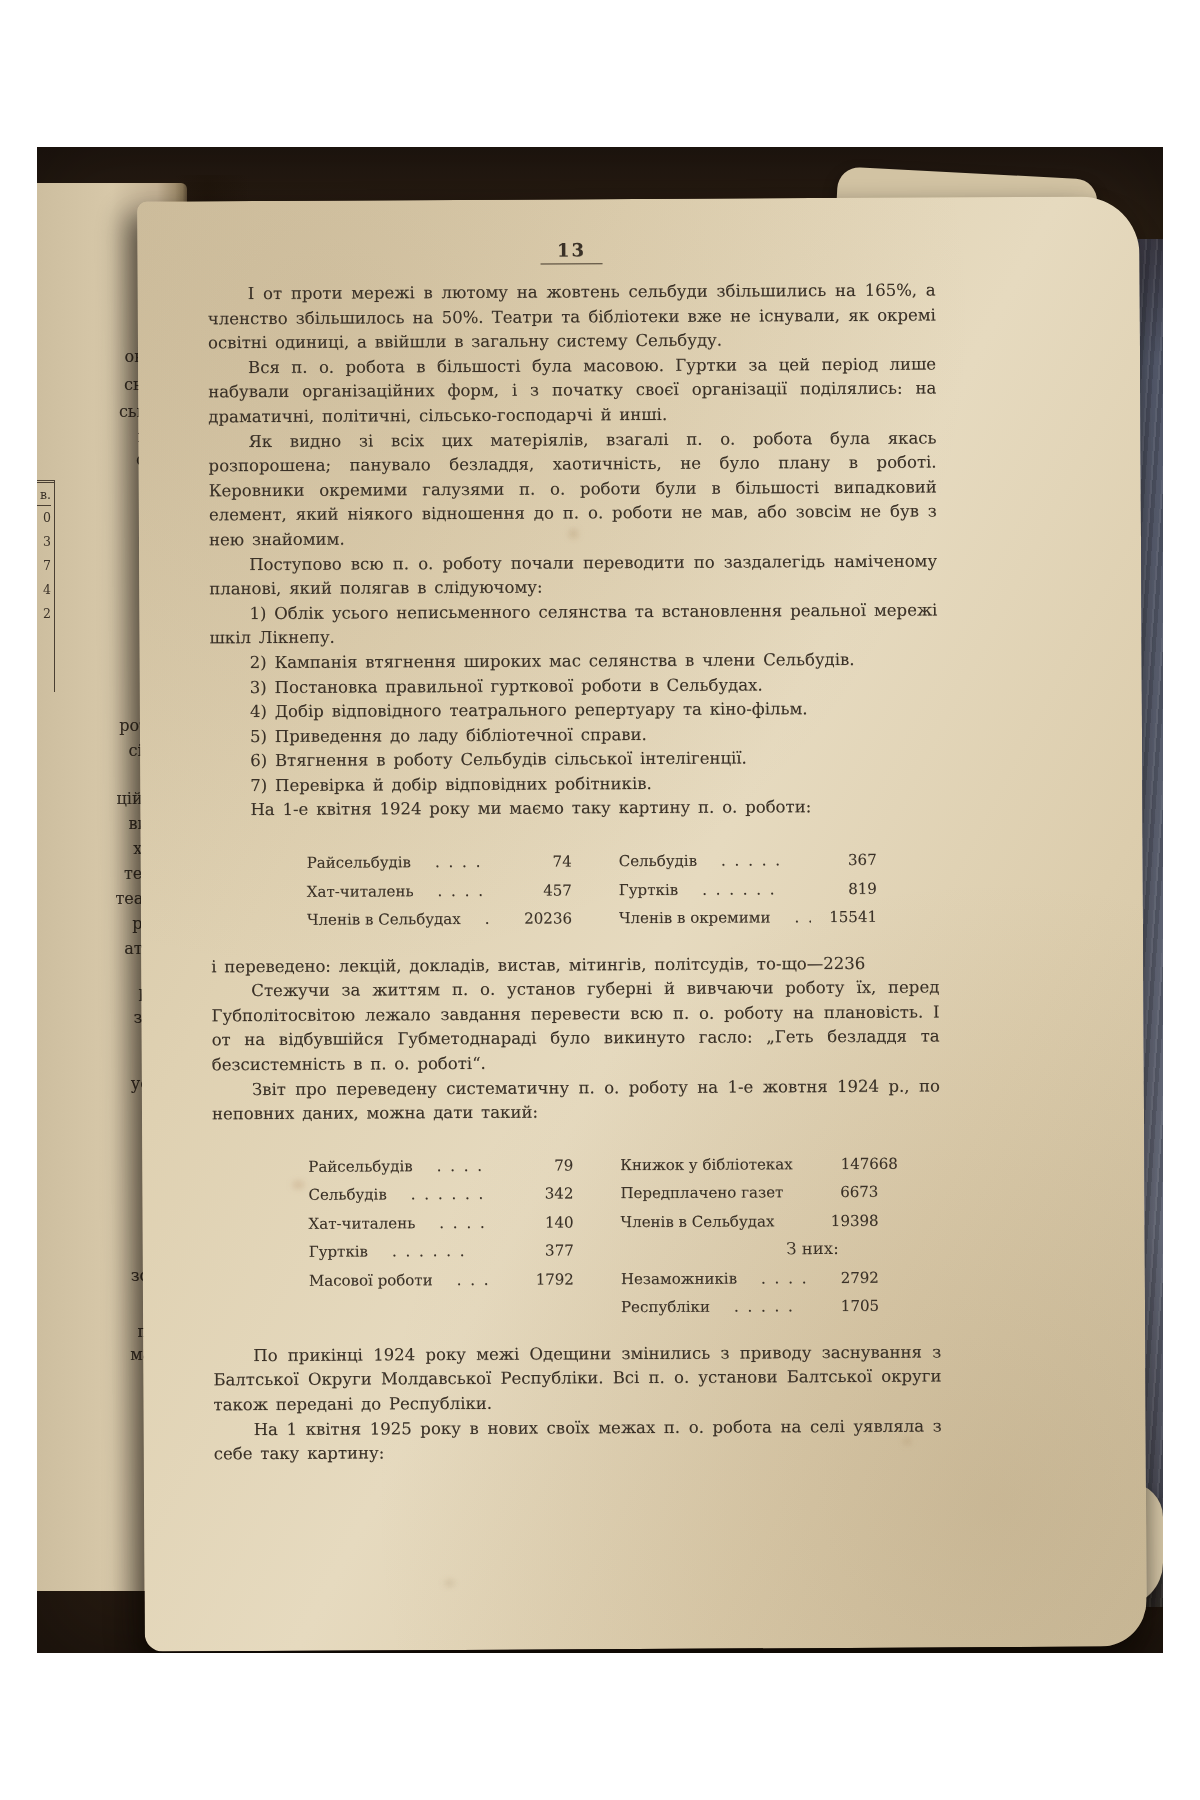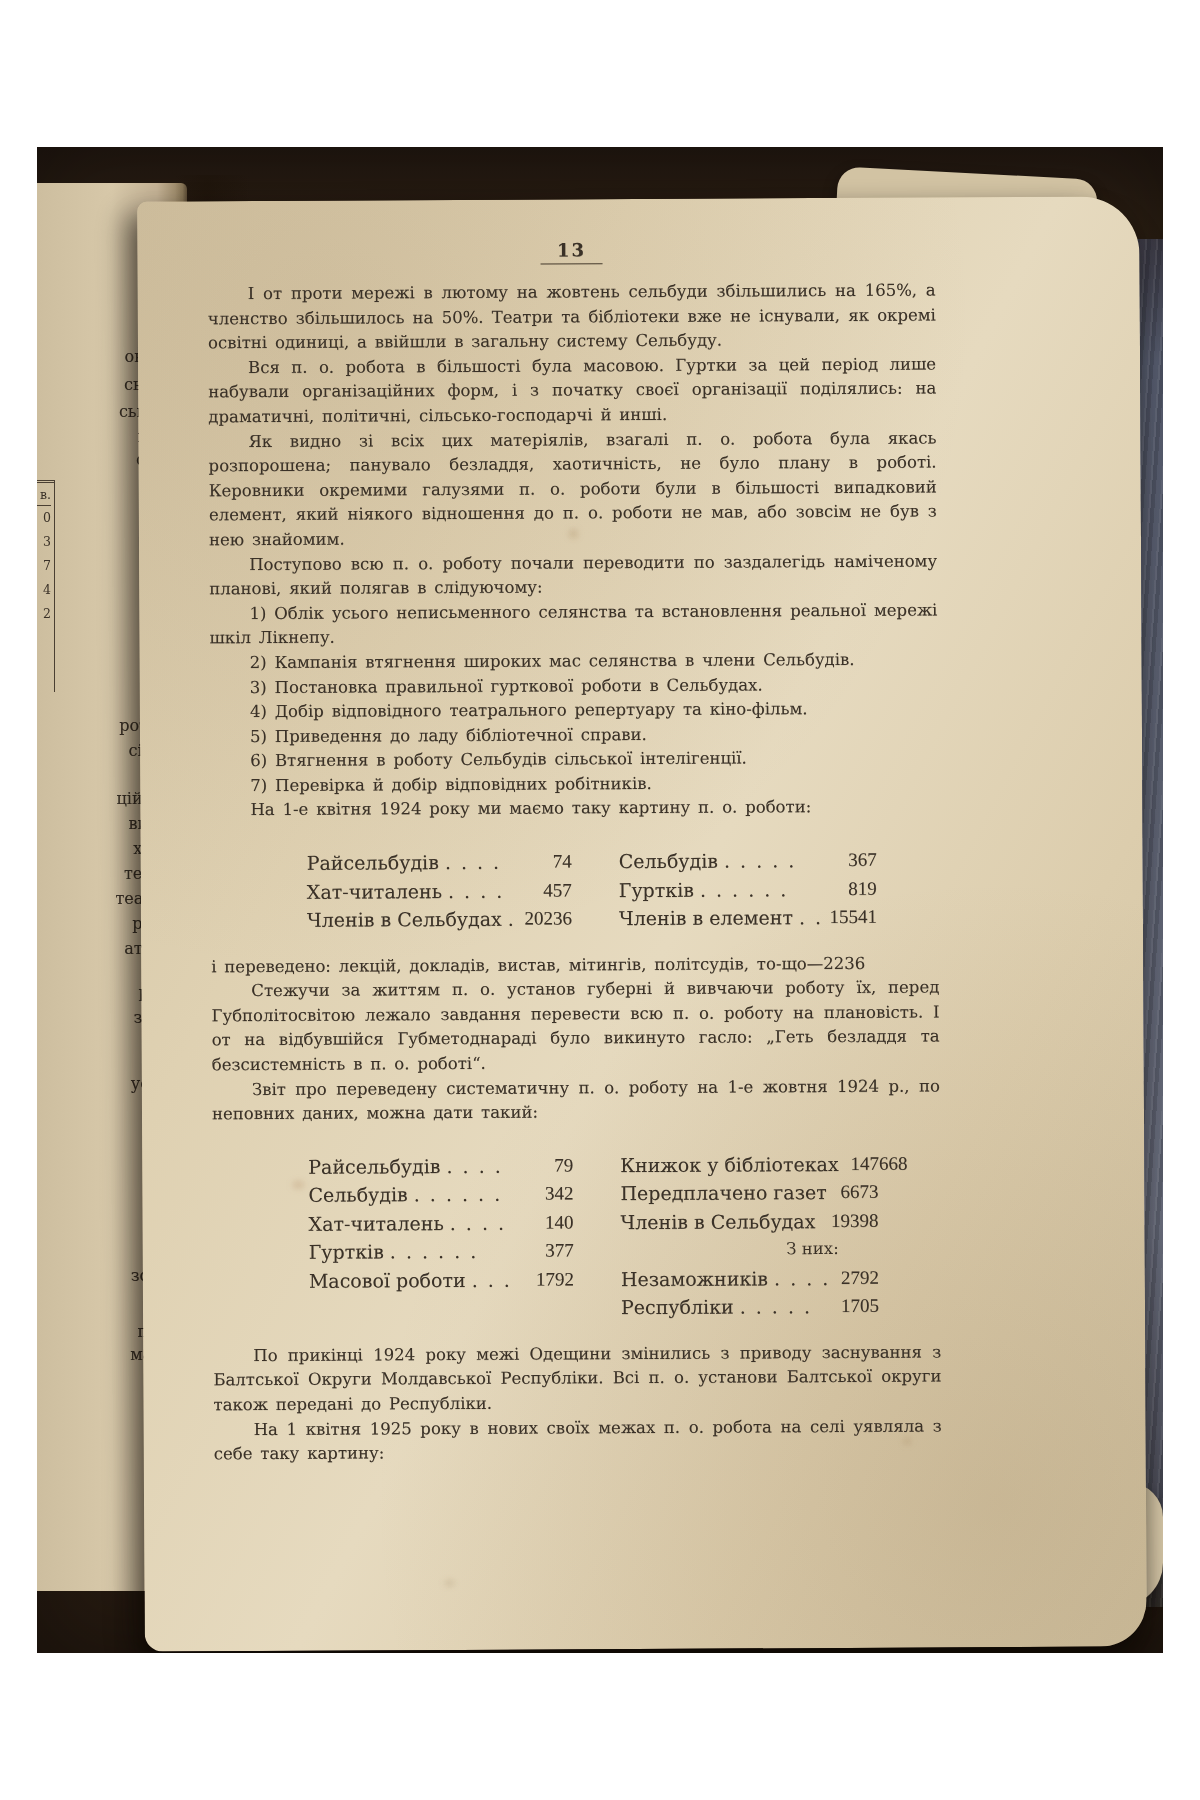--- a/index.html
+++ b/index.html
@@ -71,24 +71,24 @@
   .pageno-wrap{text-align:center;margin:40px 0 16px;}
   .pageno{display:inline-block;padding:0 16px 3px;border-bottom:1.6px solid #453a2c;
     font-size:18px;letter-spacing:2px;text-shadow:.2px .3px .5px rgba(58,49,39,.35);font-weight:bold;}
   .para{
     font-size:16.5px;line-height:24.6px;text-align:justify;word-spacing:2.6px;
     margin:0;text-shadow:.2px .3px .6px rgba(58,49,39,.32);
   }
   .stats{display:flex;margin:26px 0 20px 96px;}
   .stats .col{width:265px;}
   .stats .col.right{width:258px;margin-left:47px;}
-  .stat-row{display:flex;line-height:28.5px;font-size:19px;text-shadow:.2px .3px .6px rgba(58,49,39,.32);}
+  .stat-row{display:flex;line-height:28.5px;font-size:15px;text-shadow:.2px .3px .6px rgba(58,49,39,.32);gap:18px;}
   .stat-label{white-space:nowrap;}
   .stat-dots{flex:1;overflow:hidden;white-space:nowrap;padding:0 6px;letter-spacing:2px;}
-  .stat-value{white-space:nowrap;text-align:right;font-family:Liberation Serif, serif;}
+  .stat-value{white-space:nowrap;text-align:right;}
   .stat-sub{line-height:28.5px;font-size:16.5px;text-align:right;padding-right:40px;}
   .gap-top{margin-top:14px;}
 </style>
 </head>
 <body>
 
 <div class="photo">
 
   <div class="wood"></div>
 
@@ -223,21 +223,21 @@
               <span class="stat-value">367</span>
             </div>
 
             <div class="stat-row">
               <span class="stat-label">Гуртків</span>
               <span class="stat-dots">. . . . . .</span>
               <span class="stat-value">819</span>
             </div>
 
             <div class="stat-row">
-              <span class="stat-label">Членів в елемент</span>
+              <span class="stat-label">Членів в окремими</span>
               <span class="stat-dots">. .</span>
               <span class="stat-value">15541</span>
             </div>
           </div>
       </div>
 
       <div>
 
           <p class="para" style="text-indent: 0px;">і переведено: лекцій, докладів, вистав, мітингів, політсудів, то-що—2236</p>
 

